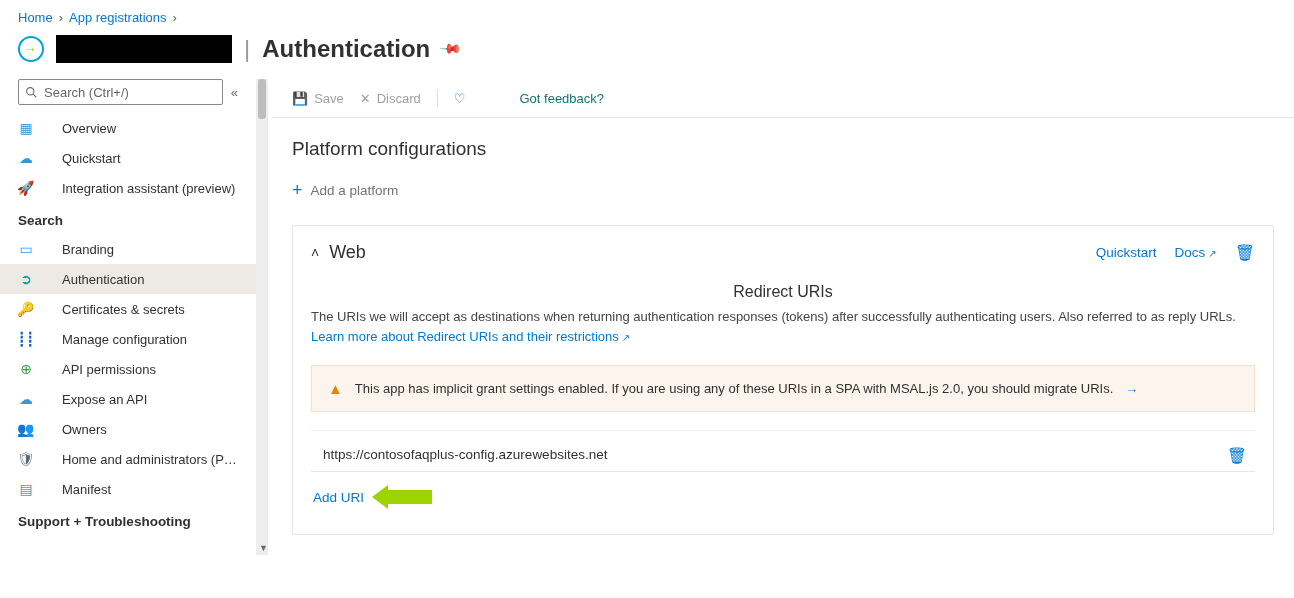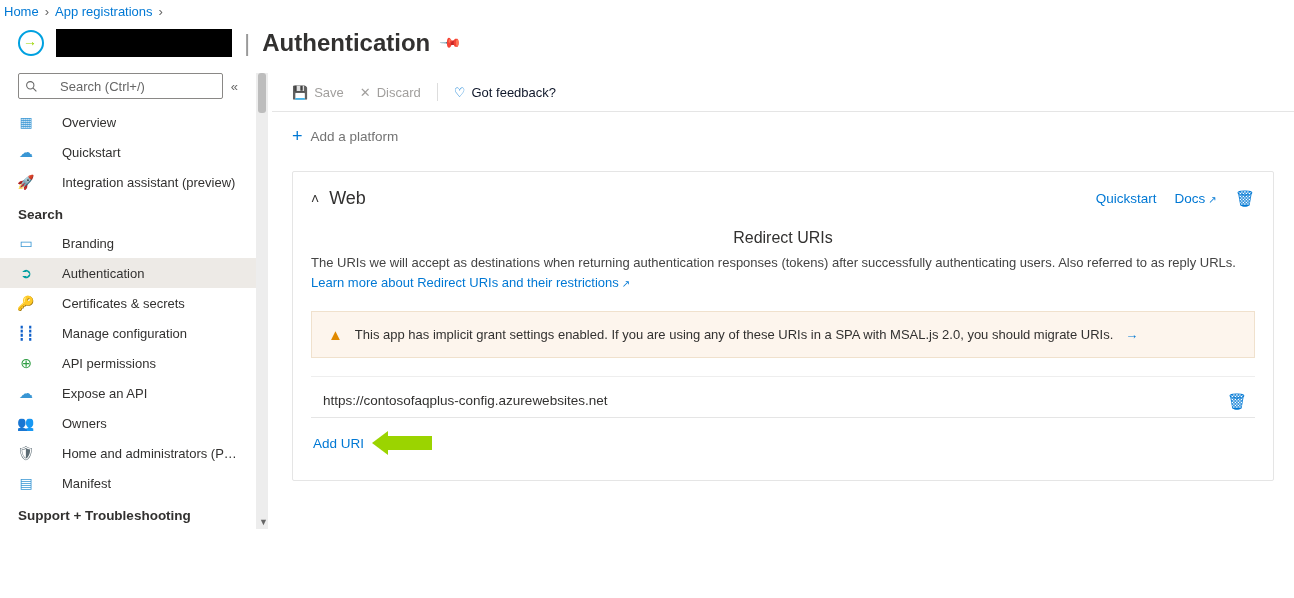--- a/index.html
+++ b/index.html
@@ -1,56 +1,56 @@
 <!DOCTYPE html>
 <html><head>
 <meta charset="utf-8">
 <style>
   * { box-sizing: border-box; margin: 0; padding: 0; }
   body { font-family: "Segoe UI", Arial, sans-serif; font-size: 13px; color: #323130; background: #fff; width: 1294px; }
 
   
-  .breadcrumb { padding: 4px 4px; font-size: 13px; display: flex; align-items: center; gap: 6px; }
+  .breadcrumb { padding: 4px 18px; font-size: 13px; display: flex; align-items: center; gap: 6px; margin-top: 6px; }
   .breadcrumb span.link { color: #0078d4; cursor: pointer; }
   .breadcrumb span.sep { color: #666; }
 
   
   .titlebar { display: flex; align-items: center; padding: 6px 18px 16px 18px; gap: 12px; }
   .titlebar .app-icon { width: 26px; height: 26px; border: 2px solid #00a1e0; border-radius: 50%; position: relative; display:inline-block; }
   .titlebar .app-icon::after { content:"→"; color:#9bd400; position:absolute; left:3px; top:1px; font-size:14px; font-weight:bold;}
   .app-name-block { width: 176px; height: 28px; background: #000; display:inline-block; }
   .title-sep { color:#999; font-size: 24px; font-weight:300; }
   .page-title { font-size: 24px; font-weight: 600; color:#323130; }
   .pin-icon { color:#555; font-size:14px; transform: rotate(45deg); display:inline-block; }
 
   .layout { display: flex; }
   .sidebar { width: 256px; flex-shrink: 0; padding: 0 0 0 0; border-right: 0 solid #eee; }
   .search-wrap { padding: 0 18px 8px 18px; display:flex; align-items:center; gap:8px; }
-  .search-box { flex:1; border:1px solid #8a8886; height:26px; padding:0 6px; display:flex; align-items:center; gap:22px; color:#666; border-radius:2px; }
+  .search-box { flex:1; border:1px solid #8a8886; height:26px; padding:0 6px; display:flex; align-items:center; gap:6px; color:#666; border-radius:2px; }
   .search-box svg { width:13px; height:13px; }
   .collapse-chev { color:#666; font-size:13px; cursor:pointer; }
 
   .nav-group-title { padding: 10px 18px 6px 18px; font-weight:600; color:#323130; font-size:13.5px;}
   .nav-item { display:flex; align-items:center; gap:12px; padding: 7px 18px; cursor:pointer; color:#323130; font-size:13px; }
   .nav-item.active{ background:#edeae6; }
   .nav-item .ico{ width:16px; display:inline-flex; justify-content:center; font-size:14px; }
   .nav-item .lbl{ white-space:nowrap; overflow:hidden; text-overflow:ellipsis;margin-left:16px; }
 
   .main { flex:1; padding: 0 0 20px 0; position:relative; }
   .scrollbar-stub{ position:absolute; left:0; top:0; bottom:0; width:12px; background:linear-gradient(#ededed,#ededed); }
   .scrollbar-stub .thumb{ position:absolute; left:2px; right:2px; top:0; height:40px; background:#bdbdbd; border-radius:3px;}
   .scrollbar-stub .arrow{ position:absolute; left:3px; font-size:9px; color:#666;}
   .scrollbar-stub .arrow.up{ top:2px;} .scrollbar-stub .arrow.dn{ bottom:2px;}
   .main-inner{ margin-left:16px; }
 
   .toolbar { display:flex; align-items:center; gap:16px; padding: 10px 20px; border-bottom:1px solid #e5e5e5; }
   .toolbar .btn { display:flex; align-items:center; gap:6px; color:#a19f9d; cursor:default; }
   .toolbar .divider { width:1px; height:18px; background:#ddd;}
   .toolbar .feedback { color:#0078d4; display:flex; align-items:center; gap:6px;}
-  .toolbar .feedback span.txt{ color:#0f172a;}
+  .toolbar .feedback span.txt{ color:#0f766e;margin-left:48px;}
 
   .section-title{ font-size:19px; font-weight:400; color:#323130; padding: 20px 20px 6px 20px;}
   .section-desc{ font-size:13px; color:#444; padding:4px 20px; max-width:740px; line-height:1.5; text-align:justify;}
   .add-platform{ display:flex; align-items:center; gap:8px; padding:14px 20px; color:#0078d4; cursor:pointer; font-size:13.5px;}
   .add-platform .plus{ color:#0078d4; font-size:18px; font-weight:300;}
   .add-platform .lbl{ color:#737373;}
 
   .card{ margin:10px 20px 0 20px; border:1px solid #e5e5e5; border-radius:2px; padding:16px 18px 26px 18px;}
   .card-head{ display:flex; align-items:center; }
   .card-head .chev{ font-size:14px; margin-right:10px; color:#323130;}
@@ -186,20 +186,21 @@
         <span>✕</span>
         <span>Discard</span>
       </div>
       <div class="divider"></div>
       <div class="feedback">
         <span>♡</span>
         <span class="txt">Got feedback?</span>
       </div>
     </div>
 
+    <div class="section-title">Platform configurations</div>
     <div class="add-platform">
       <span class="plus">+</span>
       <span class="lbl">Add a platform</span>
     </div>
 
     <div class="card">
       <div class="card-head">
         <span class="chev">˄</span>
         <h3>Web</h3>
         <span class="hlink">Quickstart</span>

